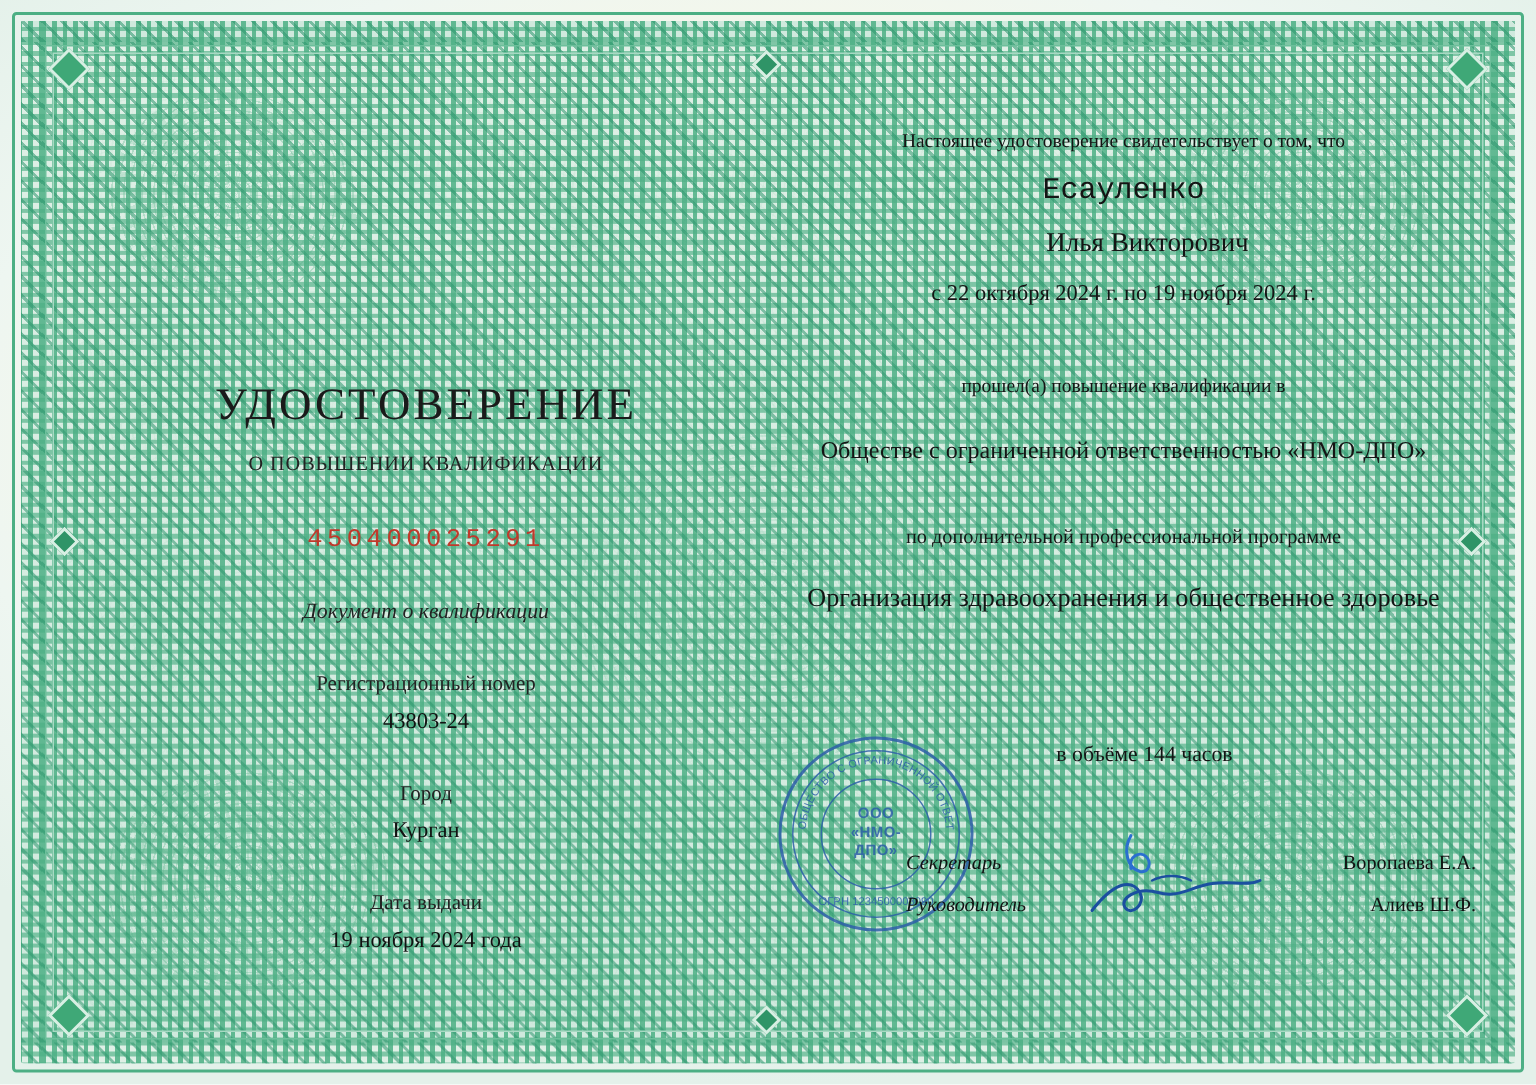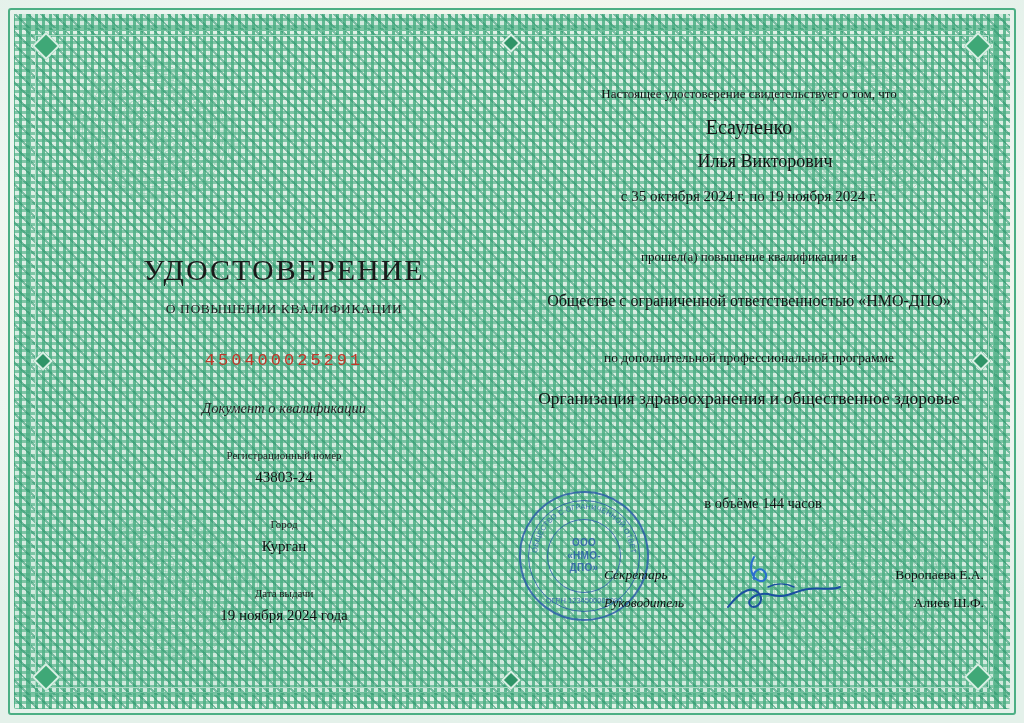--- a/index.html
+++ b/index.html
@@ -137,21 +137,21 @@
     color: #c0392b;
   }
   .doc-kind {
     margin-top: 30px;
     font-size: 14.5px;
     font-style: italic;
     color: #222;
   }
   .field-block { margin-top: 32px; }
   .field-label {
-    font-size: 11px;
+    font-size: 14px;
     color: #222;
   }
   .field-value {
     font-size: 15px;
     margin-top: 8px;
     color: #111;
   }
 
   .right-col {
     position: absolute;
@@ -161,20 +161,21 @@
     text-align: center;
     color: #141414;
   }
   .r-small {
     font-size: 13px;
     line-height: 1.5;
   }
   .r-name {
     font-size: 20px;
     margin-top: 12px;
+    font-family: Liberation Mono, monospace;
   }
   .r-patronymic {
     font-size: 18px;
     margin-top: 12px;
     padding-left: 32px;
   }
   .r-period {
     font-size: 15px;
     margin-top: 16px;
   }
@@ -333,21 +334,21 @@
       <div class="field-block">
         <div class="field-label">Дата выдачи</div>
         <div class="field-value">19 ноября 2024 года</div>
       </div>
     </div>
 
     <div class="right-col">
       <div class="r-small">Настоящее удостоверение свидетельствует о том, что</div>
       <div class="r-name">Есауленко</div>
       <div class="r-patronymic">Илья Викторович</div>
-      <div class="r-period">с 35 октября 2024 г. по 19 ноября 2024 г.</div>
+      <div class="r-period">с 22 октября 2024 г. по 19 ноября 2024 г.</div>
       <div class="r-small r-gap-1">прошел(а) повышение квалификации в</div>
       <div class="r-org">Обществе с ограниченной ответственностью «НМО-ДПО»</div>
       <div class="r-progline">по дополнительной профессиональной программе</div>
       <div class="r-program">Организация здравоохранения и общественное здоровье</div>
       <div class="r-hours">в объёме 144 часов</div>
     </div>
 
     <div class="stamp">
       <div class="stamp-ring"></div>
       <div class="stamp-ring2"></div>

